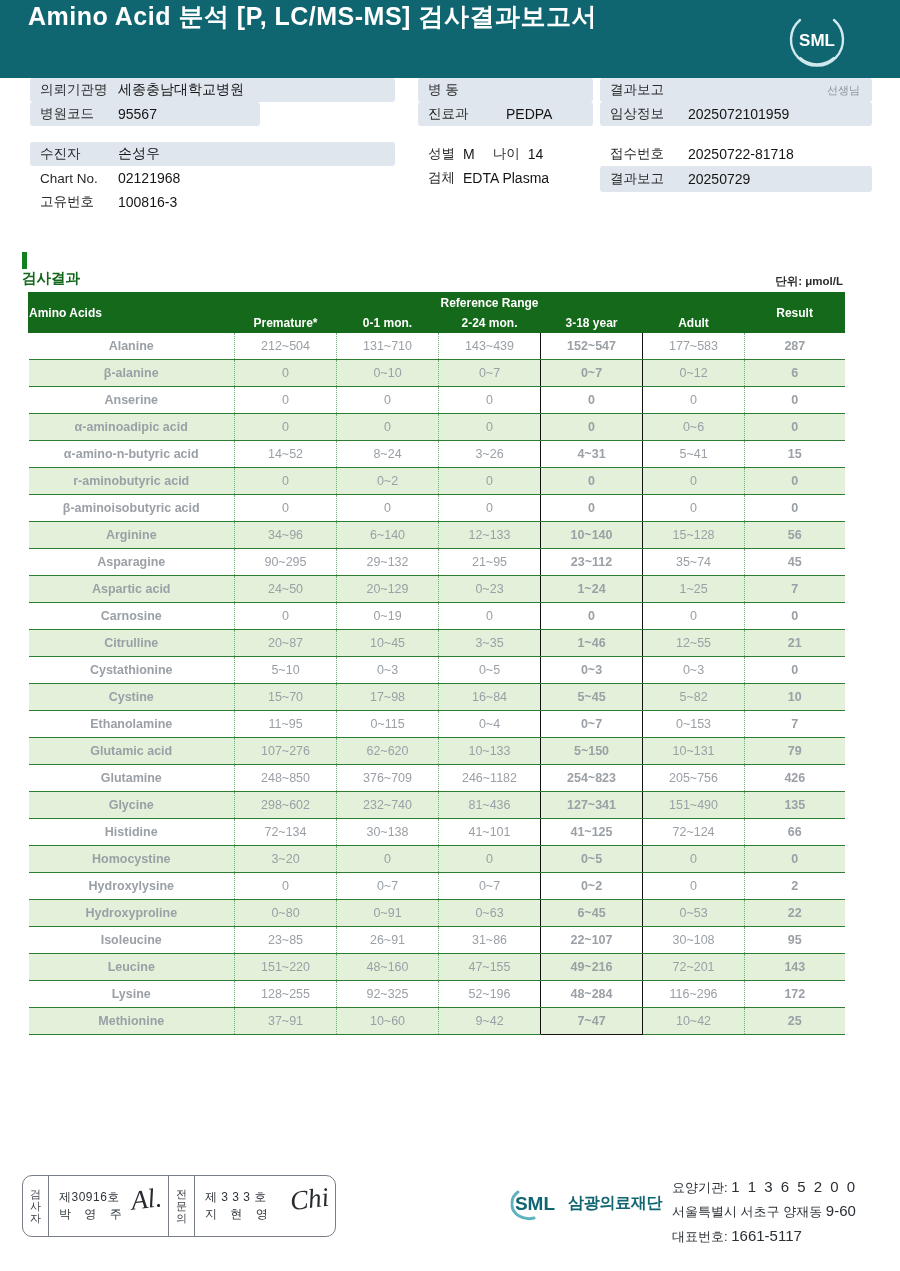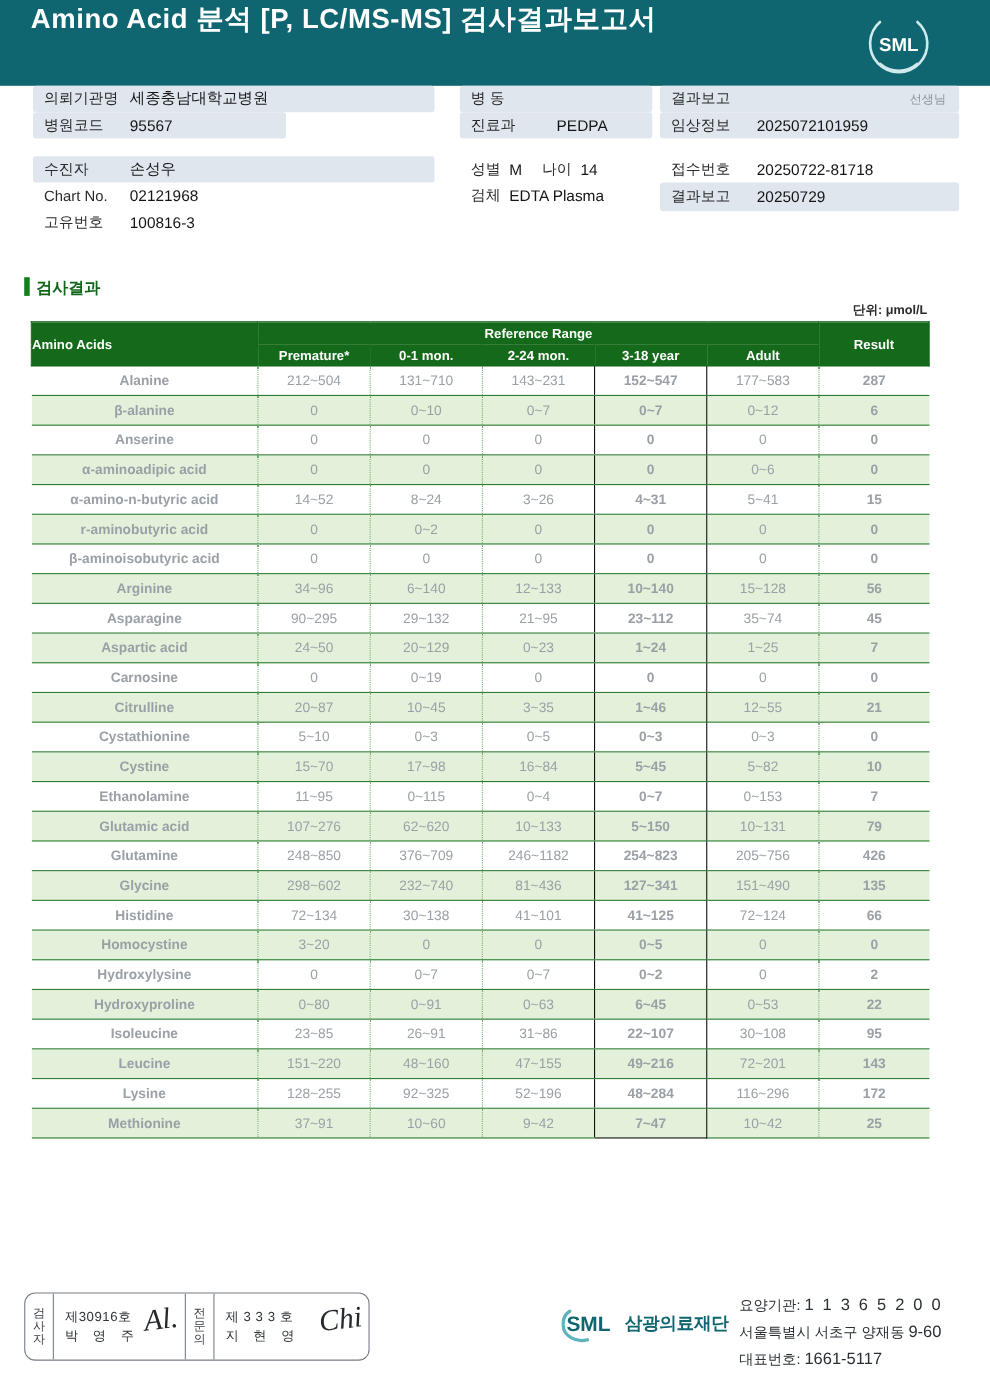--- a/index.html
+++ b/index.html
@@ -63,21 +63,21 @@
   .muted-r{ margin-left:auto; padding-right:12px; font-size:11px; color:#8e949b; }
 
   .inline-pair{ display:flex; align-items:center; height:24px; font-size:13.5px; padding-left:10px;}
   .inline-pair .k{ color:#2a2a2a; }
   .inline-pair .v{ margin-left:8px; font-size:14px; color:#151515;}
   .inline-pair .k2{ margin-left:18px; color:#2a2a2a;}
 
   
   .sec-title-wrap{
     position:absolute; left:22px; top:252px;
-    display:flex; align-items:flex-start;
+    display:flex; align-items:flex-start;flex-direction:column;
   }
   .sec-bar{ width:5px; height:17px; background:#13801f; margin-right:6px; }
   .sec-title{ font-size:14.5px; font-weight:700; color:#11661a; }
 
   .unit-note{
     position:absolute; right:57px; top:274px;
     font-size:11.5px; color:#2b2b2b; font-weight:600;
   }
 
   
@@ -299,21 +299,21 @@
         <th class="sub-h">2-24 mon.</th>
         <th class="sub-h">3-18 year</th>
         <th class="sub-h">Adult</th>
       </tr>
     </thead>
     <tbody id="res-body">
         <tr class=" first-body">
           <td class="name">Alanine</td>
           <td class="dotted">212~504</td>
           <td class="dotted">131~710</td>
-          <td class="dotted">143~231</td>
+          <td class="dotted">143~439</td>
           <td class="hl">152~547</td>
           <td class="dotted">177~583</td>
           <td class="result">287</td>
         </tr>
         <tr class="alt">
           <td class="name">β-alanine</td>
           <td class="dotted">0</td>
           <td class="dotted">0~10</td>
           <td class="dotted">0~7</td>
           <td class="hl">0~7</td>

